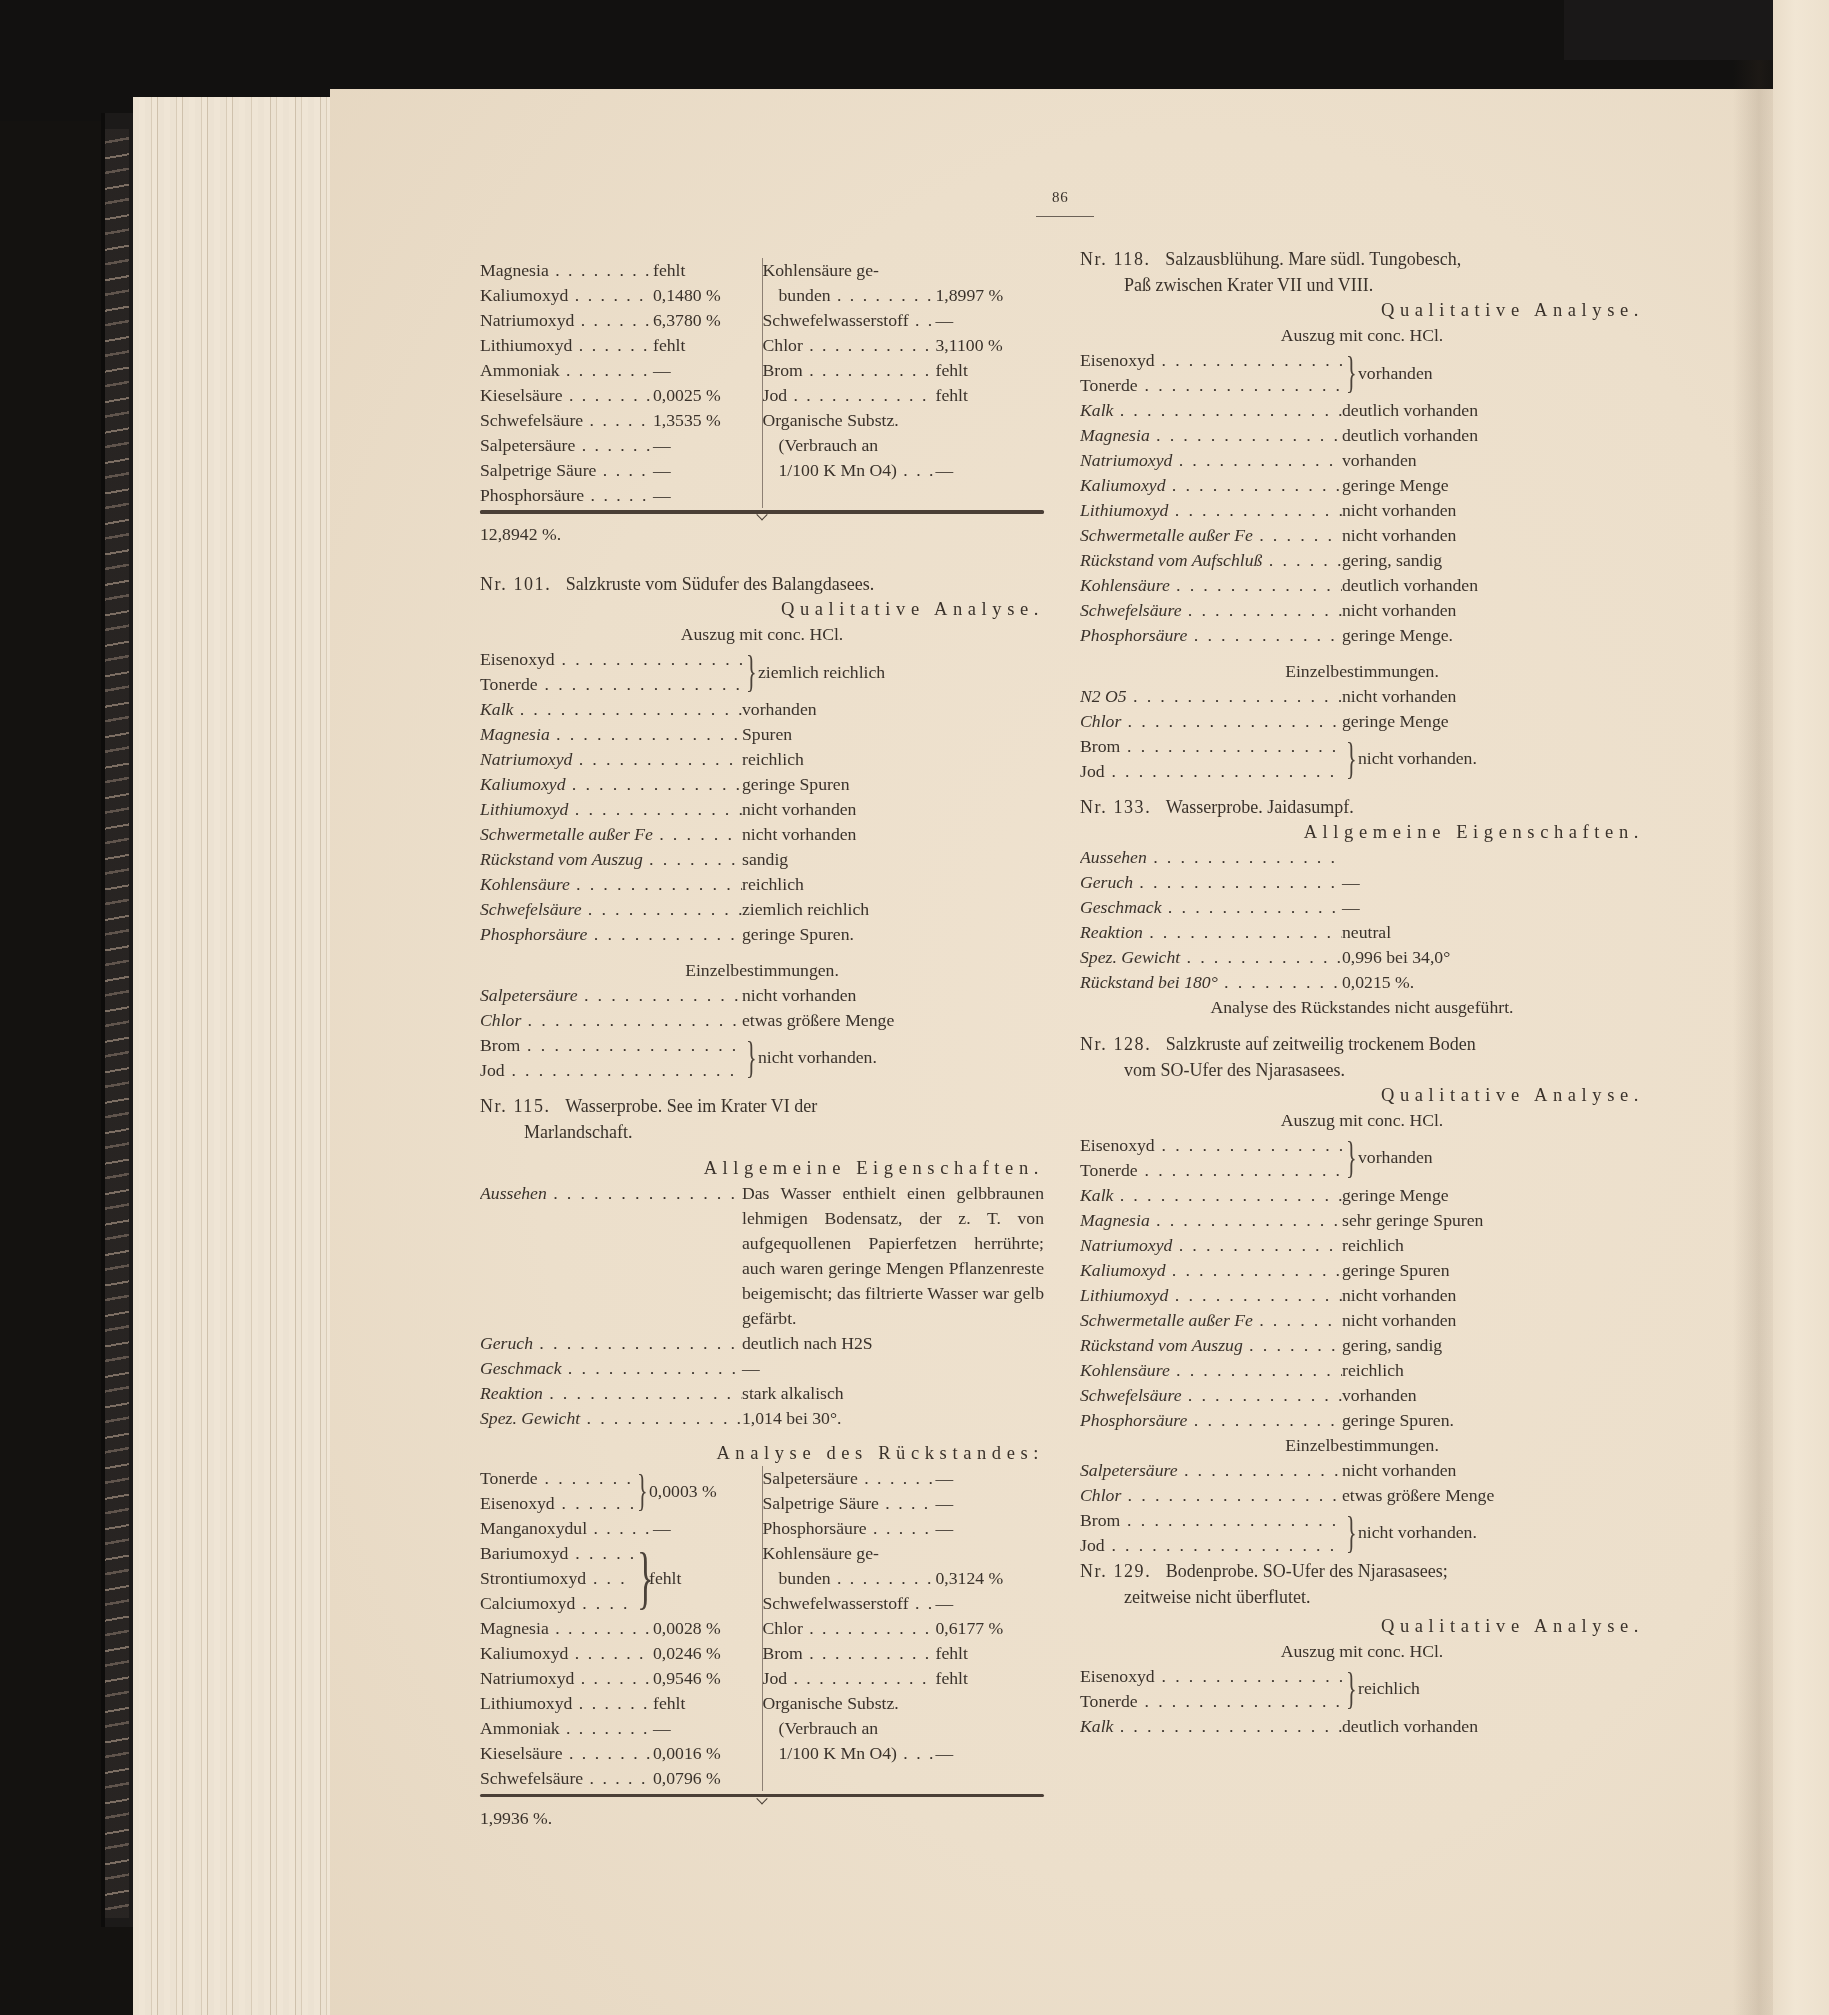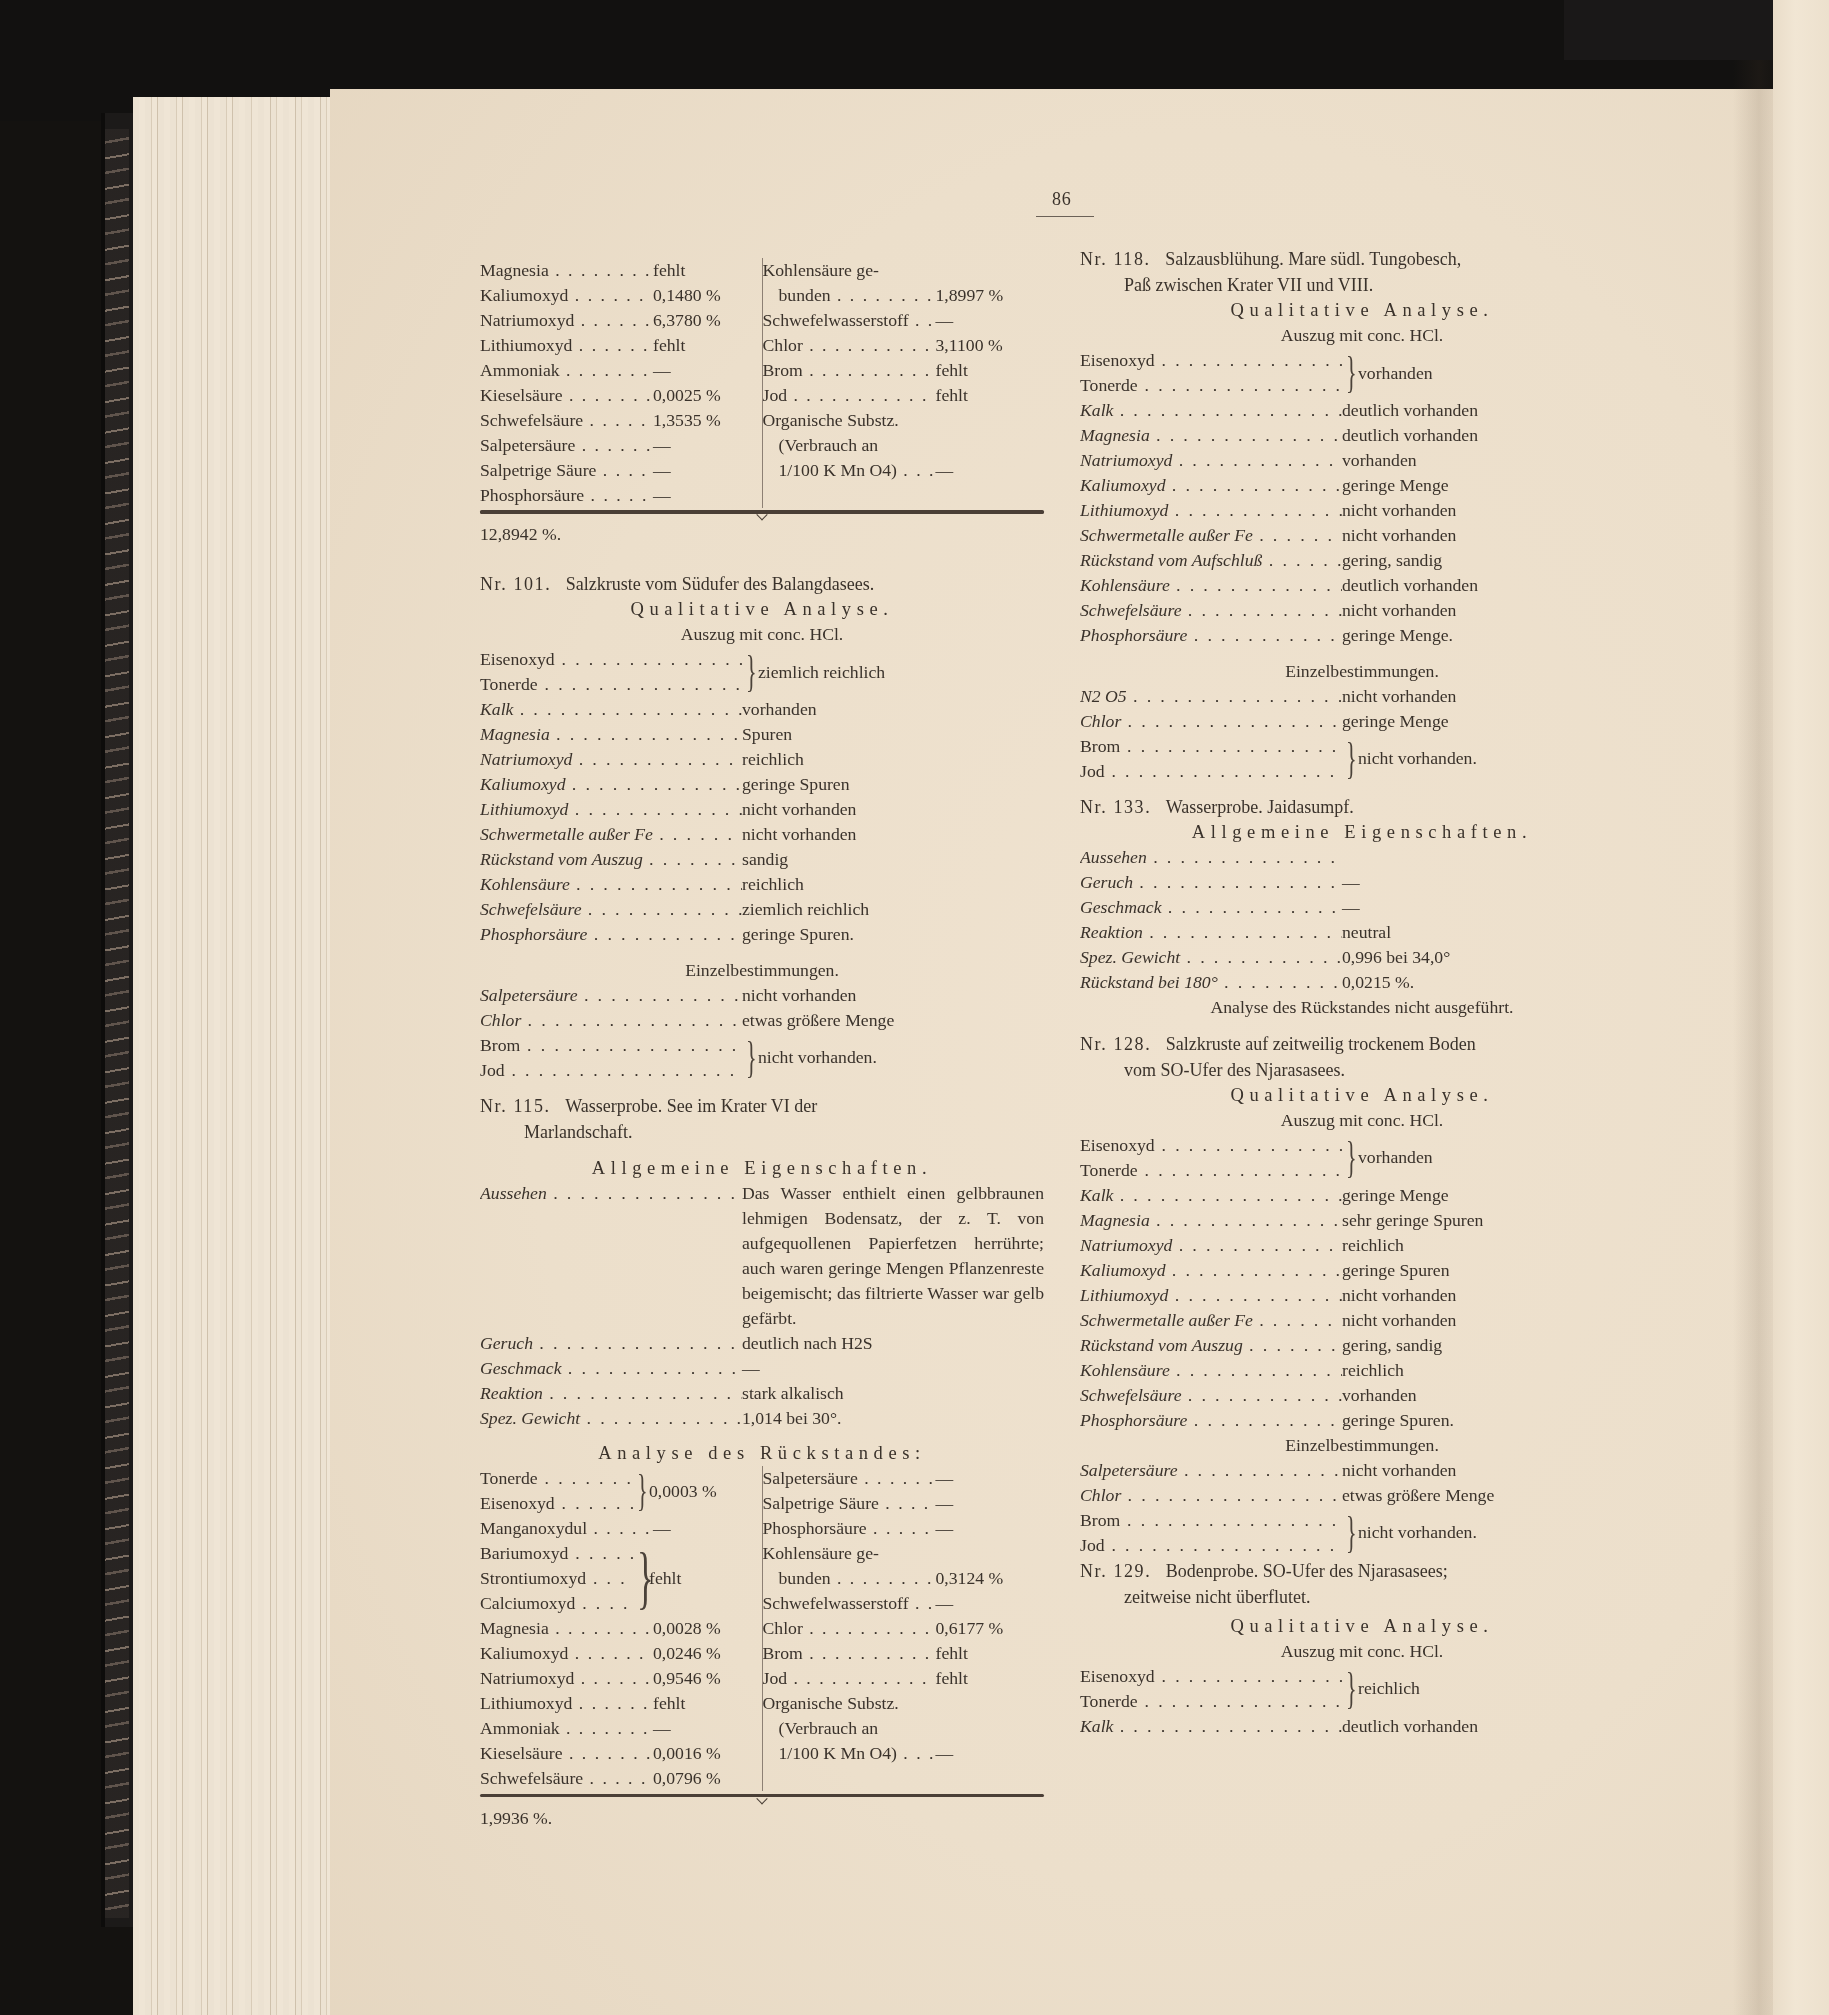--- a/index.html
+++ b/index.html
@@ -19,31 +19,31 @@
     background:repeating-linear-gradient(170deg,#2a2624 0 12px,#6b5e55 12px 14.5px,#2a2624 14.5px 28px,#8d7d70 28px 30px); opacity:.85; }
   .page-edges { position:absolute; left:133px; top:97px; width:210px; height:1967px;
     background:repeating-linear-gradient(90deg,#ece2d2 0 5.6px,#d9ccb8 5.6px 6.4px,#efe5d5 6.4px 12px,#cfc1ac 12px 12.5px);
     border-radius:0 0 0 12px; }
   .page { position:absolute; left:330px; top:89px; width:1443px; height:2055px;
     background:radial-gradient(ellipse at 60% 45%, #efe2cf 0%, #ecdfcb 55%, #e5d6c0 100%);
     border-radius:0 0 56px 0; }
   .gutter-shadow { position:absolute; left:1733px; top:60px; width:52px; height:2035px;
     background:linear-gradient(90deg,rgba(0,0,0,0) 0%,rgba(90,70,50,.15) 50%,rgba(0,0,0,0) 100%); }
 
-  .pageno { position:absolute; left:1052px; top:189px; font-size:18px; letter-spacing:0.8px; }
+  .pageno { position:absolute; left:1052px; top:189px; font-size:15px; letter-spacing:0.8px; }
   .pageno-rule { position:absolute; left:1036px; top:216px; width:58px; height:0.8px; background:#6b6157; }
 
   .col { position:absolute; font-size:17.7px; line-height:25px; }
   .col-left { left:480px; top:258px; width:564px; }
   .col-right { left:1080px; top:246px; width:564px; }
 
   .title { font-size:18px; line-height:26px; margin:0; }
   .title .num { letter-spacing:1.6px; margin-right:14.5px; }
   .title .cont { padding-left:44px; display:block; }
-  .spaced { text-align:center; letter-spacing:5.6px; font-size:18.5px; line-height:25px; }
+  .spaced { text-align:right; letter-spacing:5.6px; font-size:18.5px; line-height:25px; }
   .centered { text-align:center; }
 
   .row { display:flex; white-space:nowrap; }
   .row .lbl { width:262px; overflow:hidden; position:relative;font-style:italic; }
   .row .lbl::after { content:" . . . . . . . . . . . . . . . . . . . . . . . . . . . . . . . . ."; letter-spacing:2.4px; }
   .row .val { flex:1; white-space:normal; }
 
   .pair { display:flex; }
   .pair .names { width:262px; }
   .pair .names div { white-space:nowrap; overflow:hidden; }

